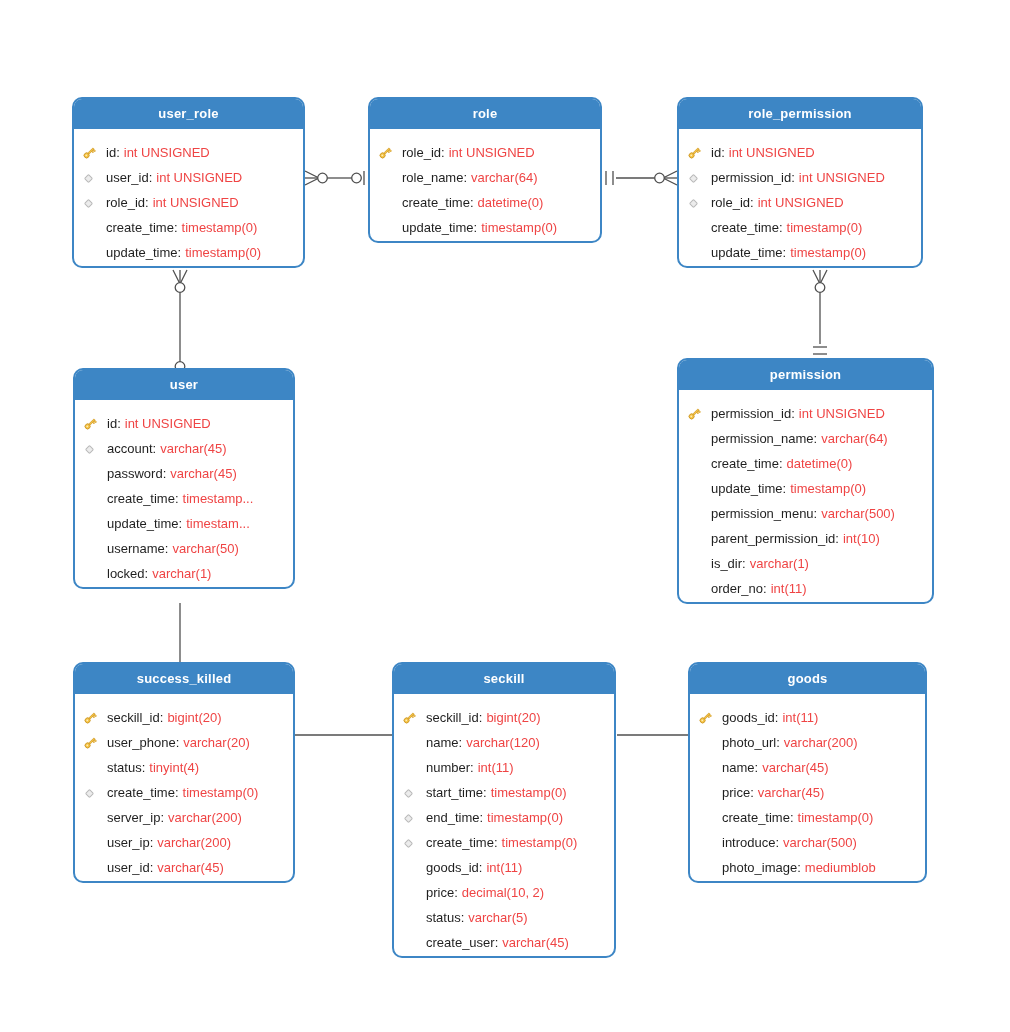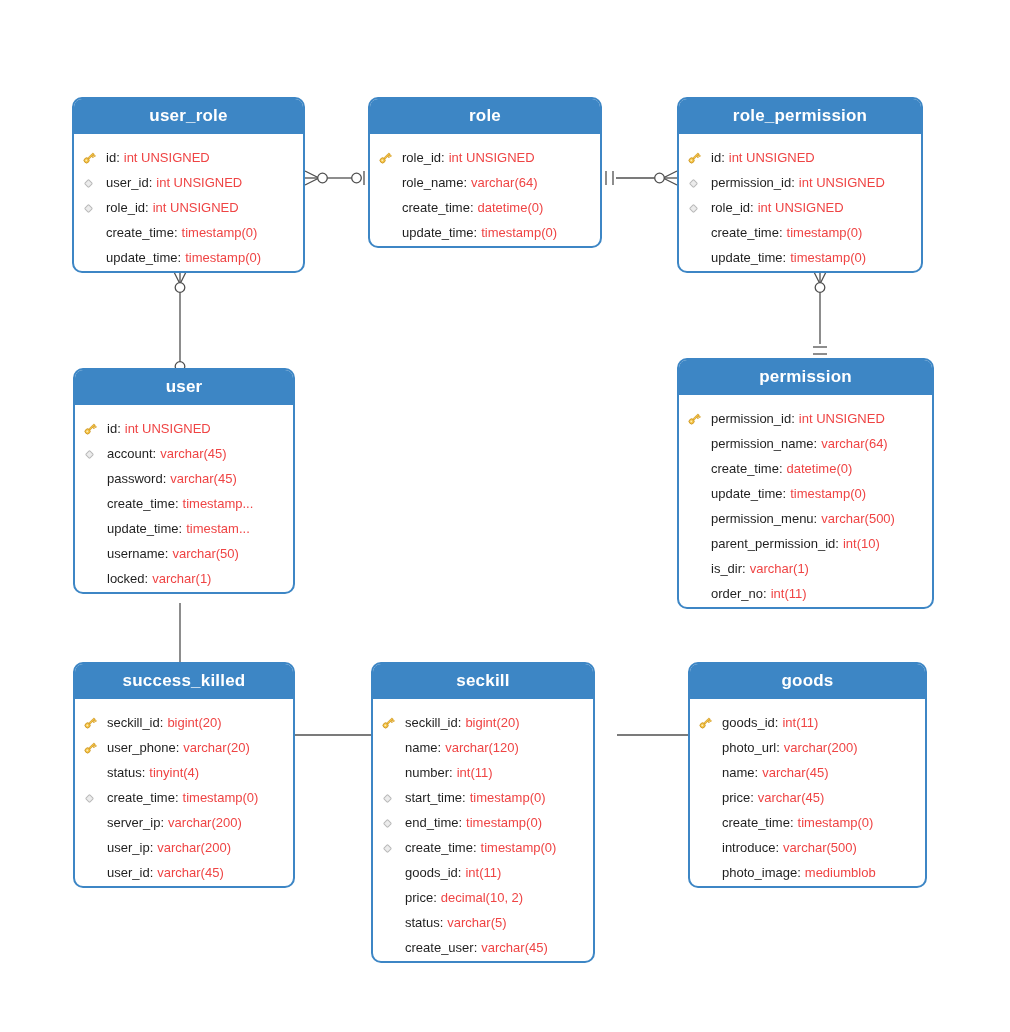--- a/index.html
+++ b/index.html
@@ -3,21 +3,21 @@
 <meta charset="utf-8">
 <style>
   :root{ --accent:#3d86c5; --line:#4f4f4f; }
   html,body{margin:0;padding:0;background:#ffffff;}
   body{font-family:"Liberation Sans",sans-serif;}
   #canvas{position:relative;width:1010px;height:1032px;background:#ffffff;overflow:hidden;}
   #rel-layer{position:absolute;left:0;top:0;z-index:0;pointer-events:none;}
   .tbl{position:absolute;box-sizing:border-box;border:2px solid var(--accent);
        border-radius:10px;background:#ffffff;overflow:hidden;z-index:1;}
   .tbl-header{background:var(--accent);color:#ffffff;text-align:center;
-       font-size:17px;font-weight:bold;letter-spacing:.2px;padding:7px 8px 8px;}
+       font-size:13px;font-weight:bold;letter-spacing:.2px;padding:7px 8px 8px;}
   .tbl-body{padding:6px 6px 6px 8px;}
   .frow{display:flex;align-items:flex-end;height:25px;font-size:13px;
        white-space:nowrap;overflow:hidden;}
   .ficon{flex:0 0 24px;width:24px;display:flex;align-items:center;}
   .fname{color:#1f1f1f;}
   .fsep{color:#1f1f1f;}
   .ftype{color:#ef4444;margin-left:4px;}
 </style>
 </head>
 <body>
@@ -403,21 +403,21 @@
           <span class="ftype">varchar(200)</span>
         </div>
         <div class="frow">
           <span class="ficon"></span>
           <span class="fname">user_id</span>
           <span class="fsep">:</span>
           <span class="ftype">varchar(45)</span>
         </div>
       </div>
     </div>
-    <div class="tbl" style="left: 371px; top: 662px; width: 224px;">
+    <div class="tbl" style="left: 392px; top: 662px; width: 224px;">
       <div class="tbl-header"><span>seckill</span></div>
       <div class="tbl-body">
         <div class="frow">
           <span class="ficon">
             <svg width="15" height="15" viewBox="0 0 16 16">
               <g transform="rotate(-45 8 8)">
                 <rect x="5.9" y="7.1" width="8.2" height="1.8" rx="0.6" fill="#f6c445" stroke="#cf9a28" stroke-width="0.8"></rect>
                 <rect x="10.3" y="8.7" width="1.2" height="2.1" fill="#f6c445" stroke="#cf9a28" stroke-width="0.7"></rect>
                 <rect x="12.5" y="8.7" width="1.2" height="2.7" fill="#f6c445" stroke="#cf9a28" stroke-width="0.7"></rect>
                 <circle cx="3.6" cy="8" r="2.7" fill="#f6c445" stroke="#cf9a28" stroke-width="1"></circle>

